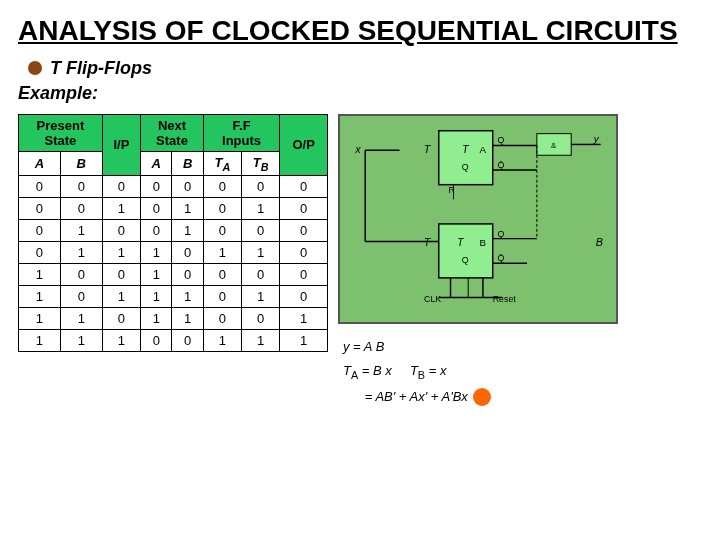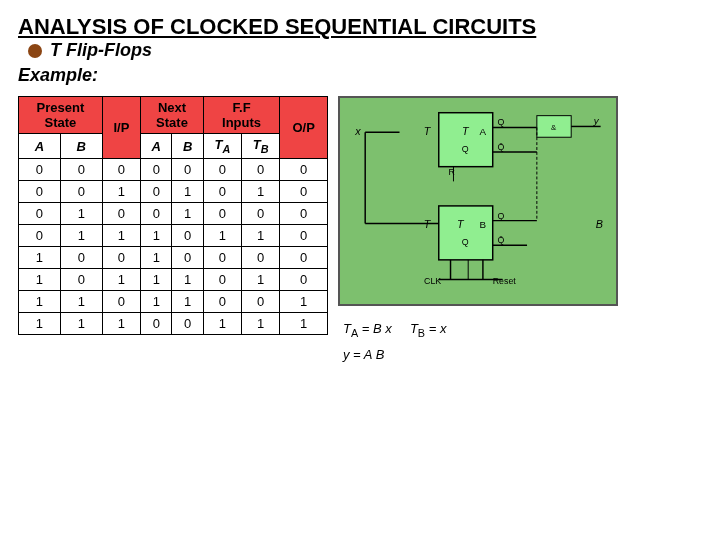--- a/index.html
+++ b/index.html
@@ -13,25 +13,26 @@
     }
 
     .page {
       width: 720px;
       height: 540px;
       padding: 14px 18px;
       position: relative;
     }
 
     .title {
-      font-size: 22px;
+      font-size: 28px;
       font-weight: bold;
       text-decoration: underline;
       color: #000;
       line-height: 1.2;
+      margin-bottom: 10px;
     }
 
     .subtitle-row {
       display: flex;
       align-items: center;
       margin-bottom: 4px;
       margin-left: 10px;
       text-align: center;
     }
 
@@ -82,21 +83,21 @@
     }
 
     .truth-table th, .truth-table td {
       border: 1px solid #000;
       text-align: center;
       padding: 3px 5px;
       min-width: 22px;
     }
 
     .truth-table .header-top th {
-      background: #ef4444;
+      background: #22c55e;
       font-weight: bold;
     }
 
     .truth-table .header-sub th {
       font-style: italic;
       font-weight: bold;
       background: #fff;
     }
 
     .truth-table td {
@@ -323,22 +324,26 @@
           <line x1="145" y1="165" x2="145" y2="185" stroke="#000" stroke-width="1.5"></line>
 
           <line x1="115" y1="70" x2="115" y2="85" stroke="#000" stroke-width="1"></line>
           <line x1="130" y1="165" x2="130" y2="185" stroke="#000" stroke-width="1"></line>
         </svg>
       </div>
 
       <div class="equations-panel">
         <div class="equations">
           <div class="eq-line">
+            <em>y = A B</em>
+          </div>
+          <div class="eq-line">
             <em>T</em><sub>A</sub> <em>= B x</em> &nbsp;&nbsp;&nbsp; <em>T</em><sub>B</sub> <em>= x</em>
           </div>
           <div class="eq-line">
-            <em>y = A B</em>
+            &nbsp;&nbsp;&nbsp;&nbsp;&nbsp;&nbsp;<em>= AB' + Ax' + A'Bx</em>
+            <span class="orange-circle"></span>
           </div>
         </div>
       </div>
     </div>
   </div>
 </div>
 
 </body></html>

